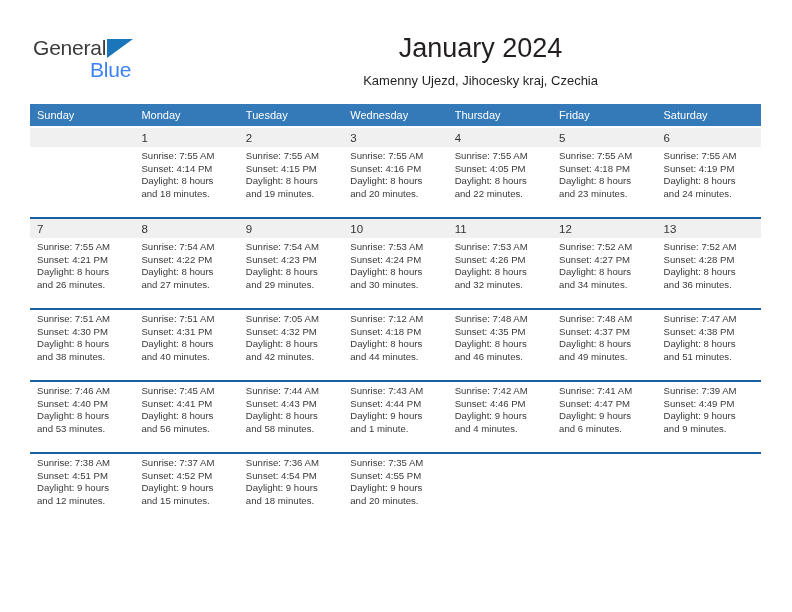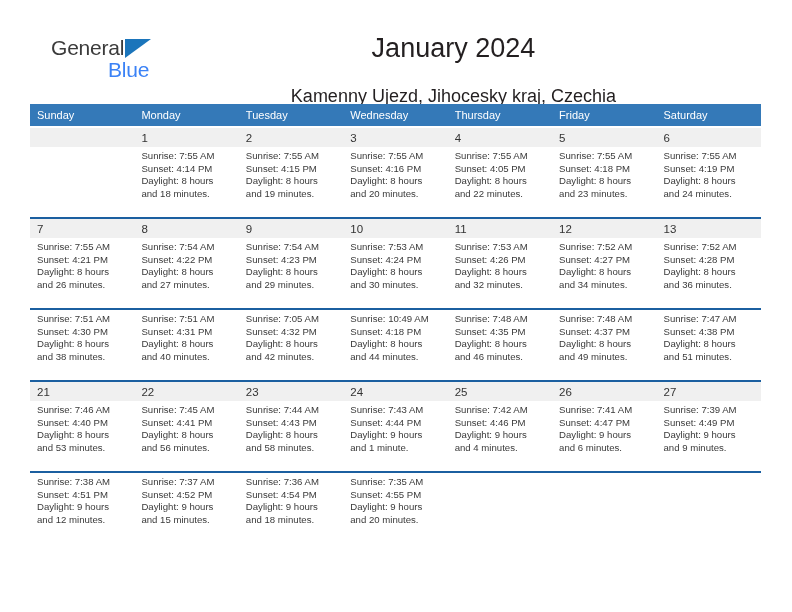--- a/index.html
+++ b/index.html
@@ -18,21 +18,21 @@
   .page {
     position: relative;
     width: 792px;
     height: 612px;
     box-sizing: border-box;
   }
 
   
   .header {
     position: absolute;
-    left: 18px;
+    left: 0;
     top: 0;
     width: 632px;
     height: 100px;
   }
 
   .logo {
     position: absolute;
     left: 33px;
     top: 36px;
     width: 160px;
@@ -75,22 +75,22 @@
     text-align: center;
   }
   .cal-title {
     font-size: 27px;
     font-weight: normal;
     color: #231f20;
     line-height: 32px;
     white-space: nowrap;
   }
   .cal-subtitle {
-    margin-top: 25px;
-    font-size: 18px;
+    margin-top: 9px;
+    font-size: 13px;
     color: #231f20;
     line-height: 15px;
     white-space: nowrap;
   }
 
   
   .calendar {
     position: absolute;
     left: 30px;
     top: 104px;
@@ -333,21 +333,21 @@
           <span class="line">Daylight: 8 hours</span>
           <span class="line">and 40 minutes.</span>
         </td>
         <td>
           <span class="line">Sunrise: 7:05 AM</span>
           <span class="line">Sunset: 4:32 PM</span>
           <span class="line">Daylight: 8 hours</span>
           <span class="line">and 42 minutes.</span>
         </td>
         <td>
-          <span class="line">Sunrise: 10:49 AM</span>
+          <span class="line">Sunrise: 7:12 AM</span>
           <span class="line">Sunset: 4:18 PM</span>
           <span class="line">Daylight: 8 hours</span>
           <span class="line">and 44 minutes.</span>
         </td>
         <td>
           <span class="line">Sunrise: 7:48 AM</span>
           <span class="line">Sunset: 4:35 PM</span>
           <span class="line">Daylight: 8 hours</span>
           <span class="line">and 46 minutes.</span>
         </td>
@@ -364,29 +364,20 @@
           <span class="line">and 51 minutes.</span>
         </td>
       </tr>
       <tr class="spacer-row">
           <td colspan="7"></td>
         </tr>
 
       <tr class="week-sep">
           <td colspan="7"></td>
         </tr>
-      <tr class="daynum-row">
-        <td>21</td>
-        <td>22</td>
-        <td>23</td>
-        <td>24</td>
-        <td>25</td>
-        <td>26</td>
-        <td>27</td>
-      </tr>
       <tr class="detail-row">
         <td>
           <span class="line">Sunrise: 7:46 AM</span>
           <span class="line">Sunset: 4:40 PM</span>
           <span class="line">Daylight: 8 hours</span>
           <span class="line">and 53 minutes.</span>
         </td>
         <td>
           <span class="line">Sunrise: 7:45 AM</span>
           <span class="line">Sunset: 4:41 PM</span>

